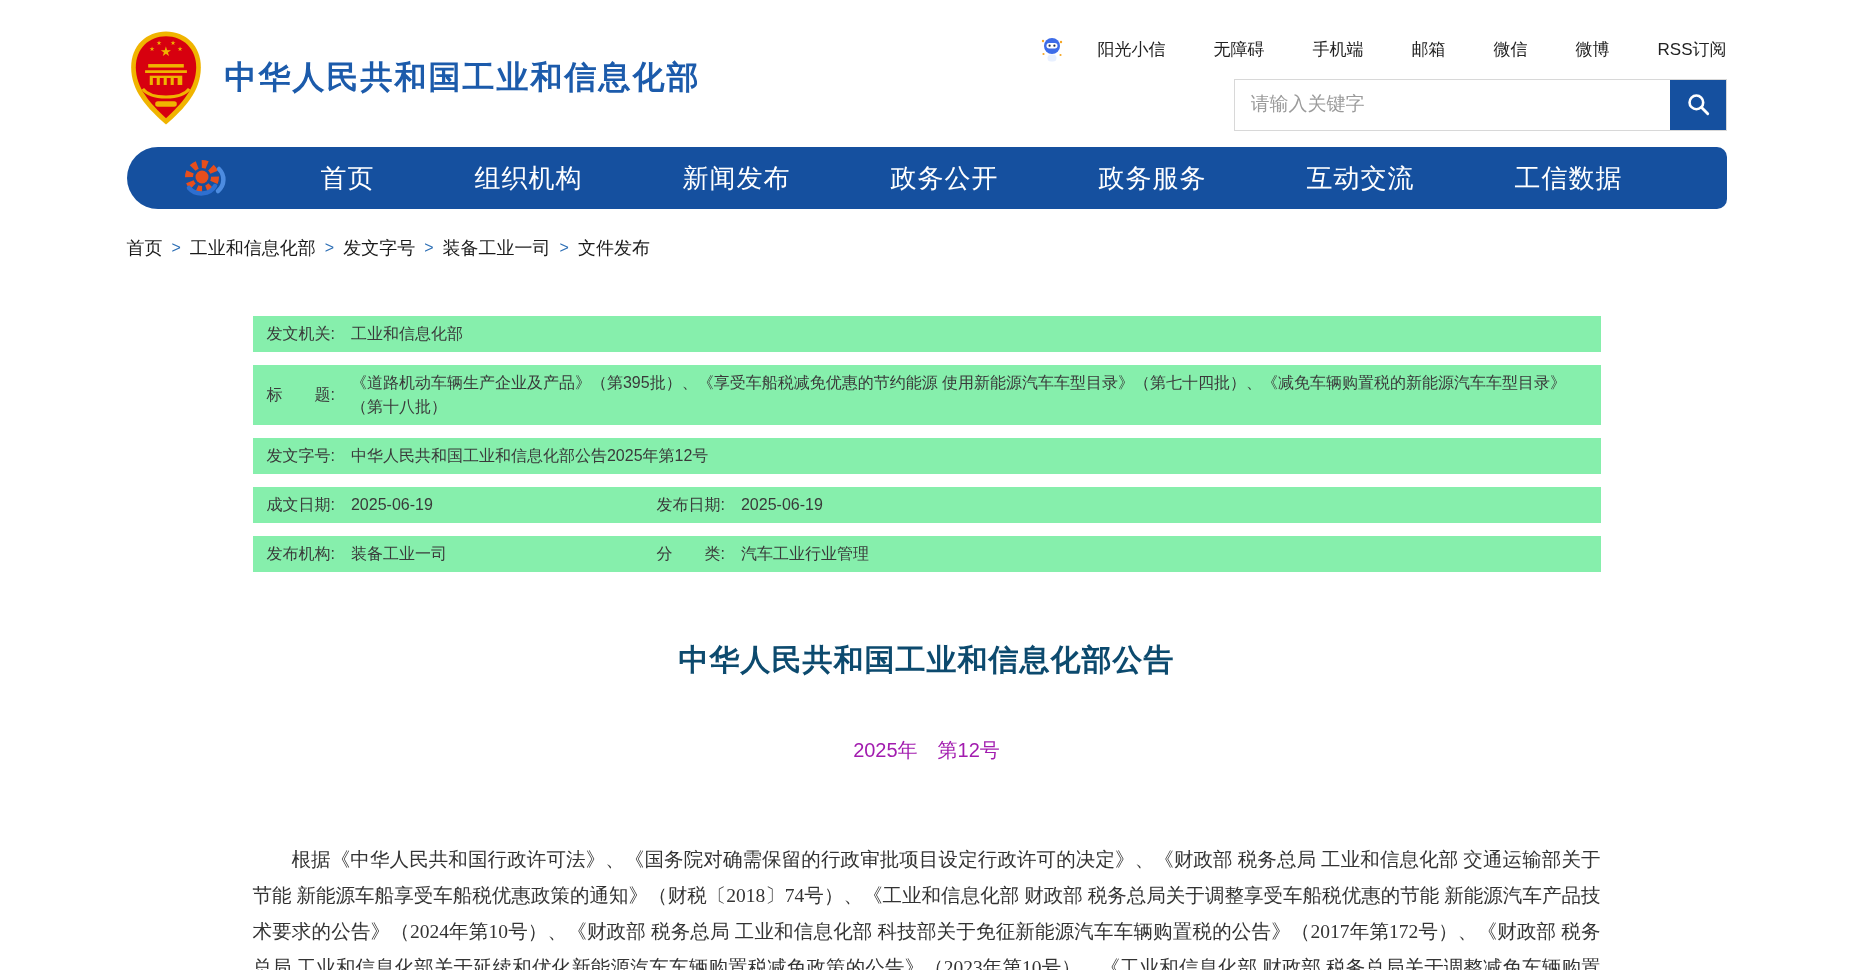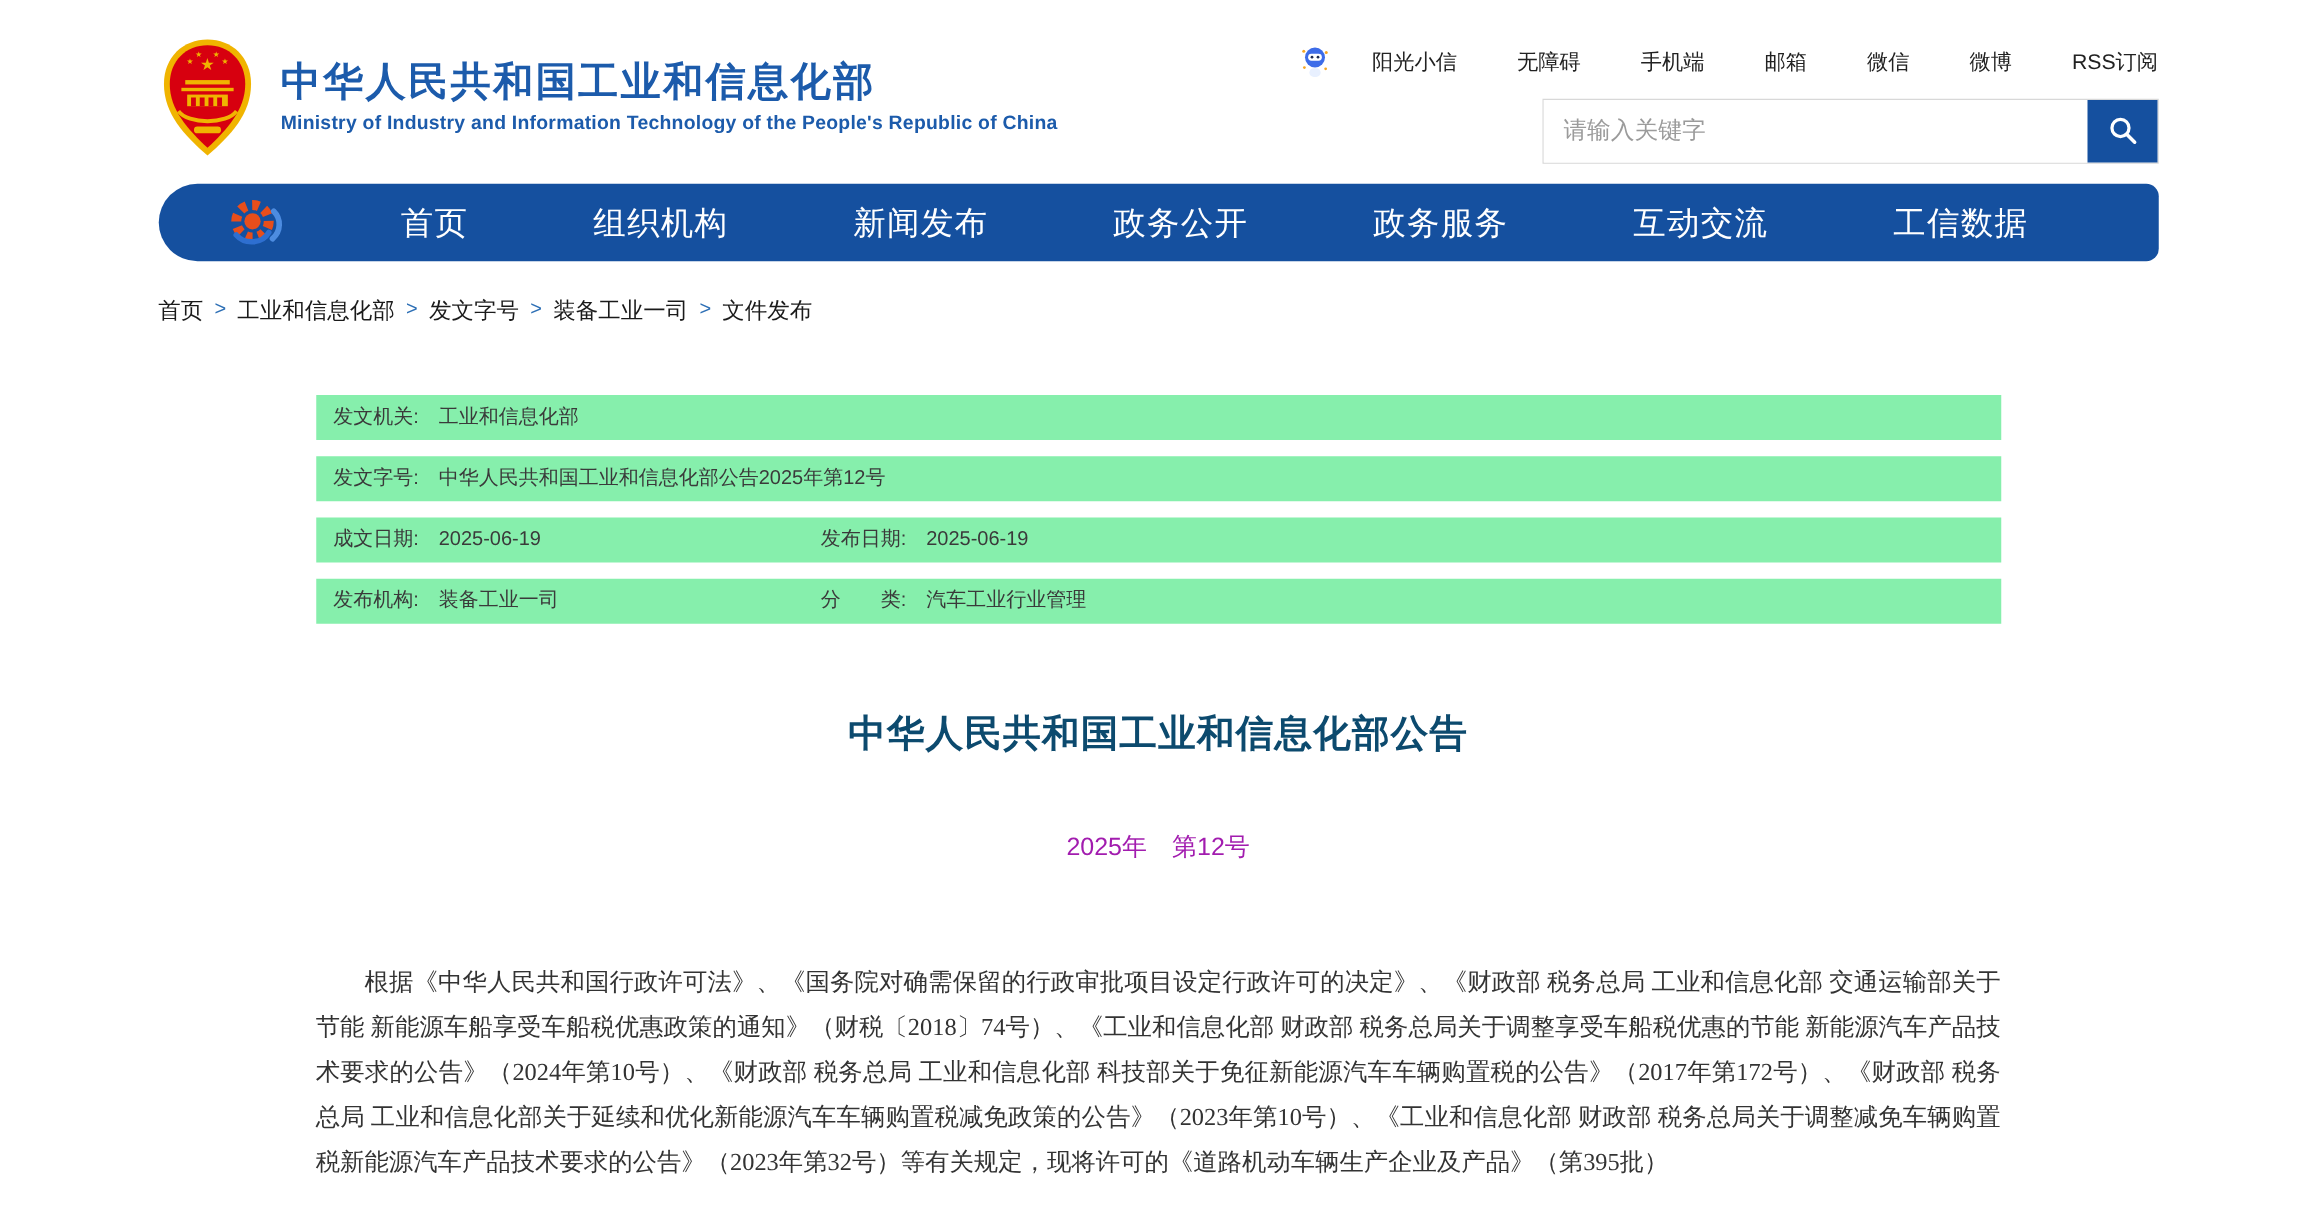--- a/index.html
+++ b/index.html
@@ -72,21 +72,20 @@
         <rect x="33" y="62" width="5" height="9" fill="#D7000F"></rect>
         <rect x="42" y="62" width="5" height="9" fill="#D7000F"></rect>
         <rect x="51" y="62" width="5" height="9" fill="#D7000F"></rect>
         <rect x="60" y="62" width="5" height="9" fill="#D7000F"></rect>
         <path d="M20 76 C30 90 70 90 80 76" stroke="#F0B400" stroke-width="4" fill="none"></path>
         <rect x="36" y="92" width="28" height="7" rx="3.5" fill="#F0B400"></rect>
       </svg>
     </span>
     <span class="brand-text">
       <div class="brand-cn">中华人民共和国工业和信息化部</div>
-      <div class="brand-en">Ministry of Industry and Information Technology of the People's Republic of China</div>
     </span>
   </div>
 
   <div class="header-right">
     <div class="quick-links">
       <span class="mascot">
         <svg viewBox="0 0 24 26">
           <circle cx="3" cy="5" r="1.2" fill="#F5A623"></circle>
           <circle cx="21" cy="6" r="1.2" fill="#F5A623"></circle>
           <circle cx="3.5" cy="18" r="1.1" fill="#F5A623"></circle>
@@ -153,20 +152,24 @@
   <span class="sep">&gt;</span>
   <span class="crumb">文件发布</span>
 </div>
 
 <div class="doc-meta">
   <div class="meta-row">
     <span class="meta-label">发文机关:</span>
     <span class="meta-value">工业和信息化部</span>
   </div>
   <div class="meta-row">
+    <span class="meta-label">标　　题:</span>
+    <span class="meta-value">《道路机动车辆生产企业及产品》（第395批）、《享受车船税减免优惠的节约能源 使用新能源汽车车型目录》（第七十四批）、《减免车辆购置税的新能源汽车车型目录》（第十八批）</span>
+  </div>
+  <div class="meta-row">
     <span class="meta-label">发文字号:</span>
     <span class="meta-value">中华人民共和国工业和信息化部公告2025年第12号</span>
   </div>
   <div class="meta-row">
     <span class="meta-cell-left">
       <span class="meta-label">成文日期:</span>
       <span class="meta-value">2025-06-19</span>
     </span>
     <span class="meta-cell-right">
       <span class="meta-label">发布日期:</span>

